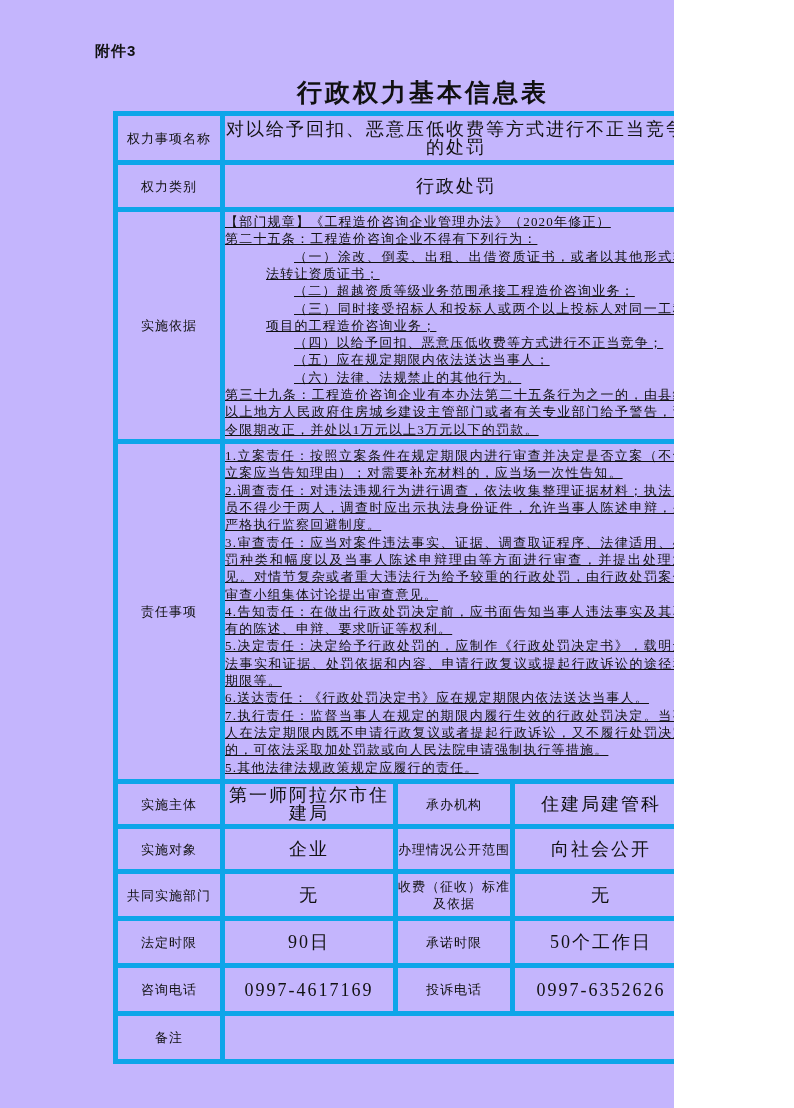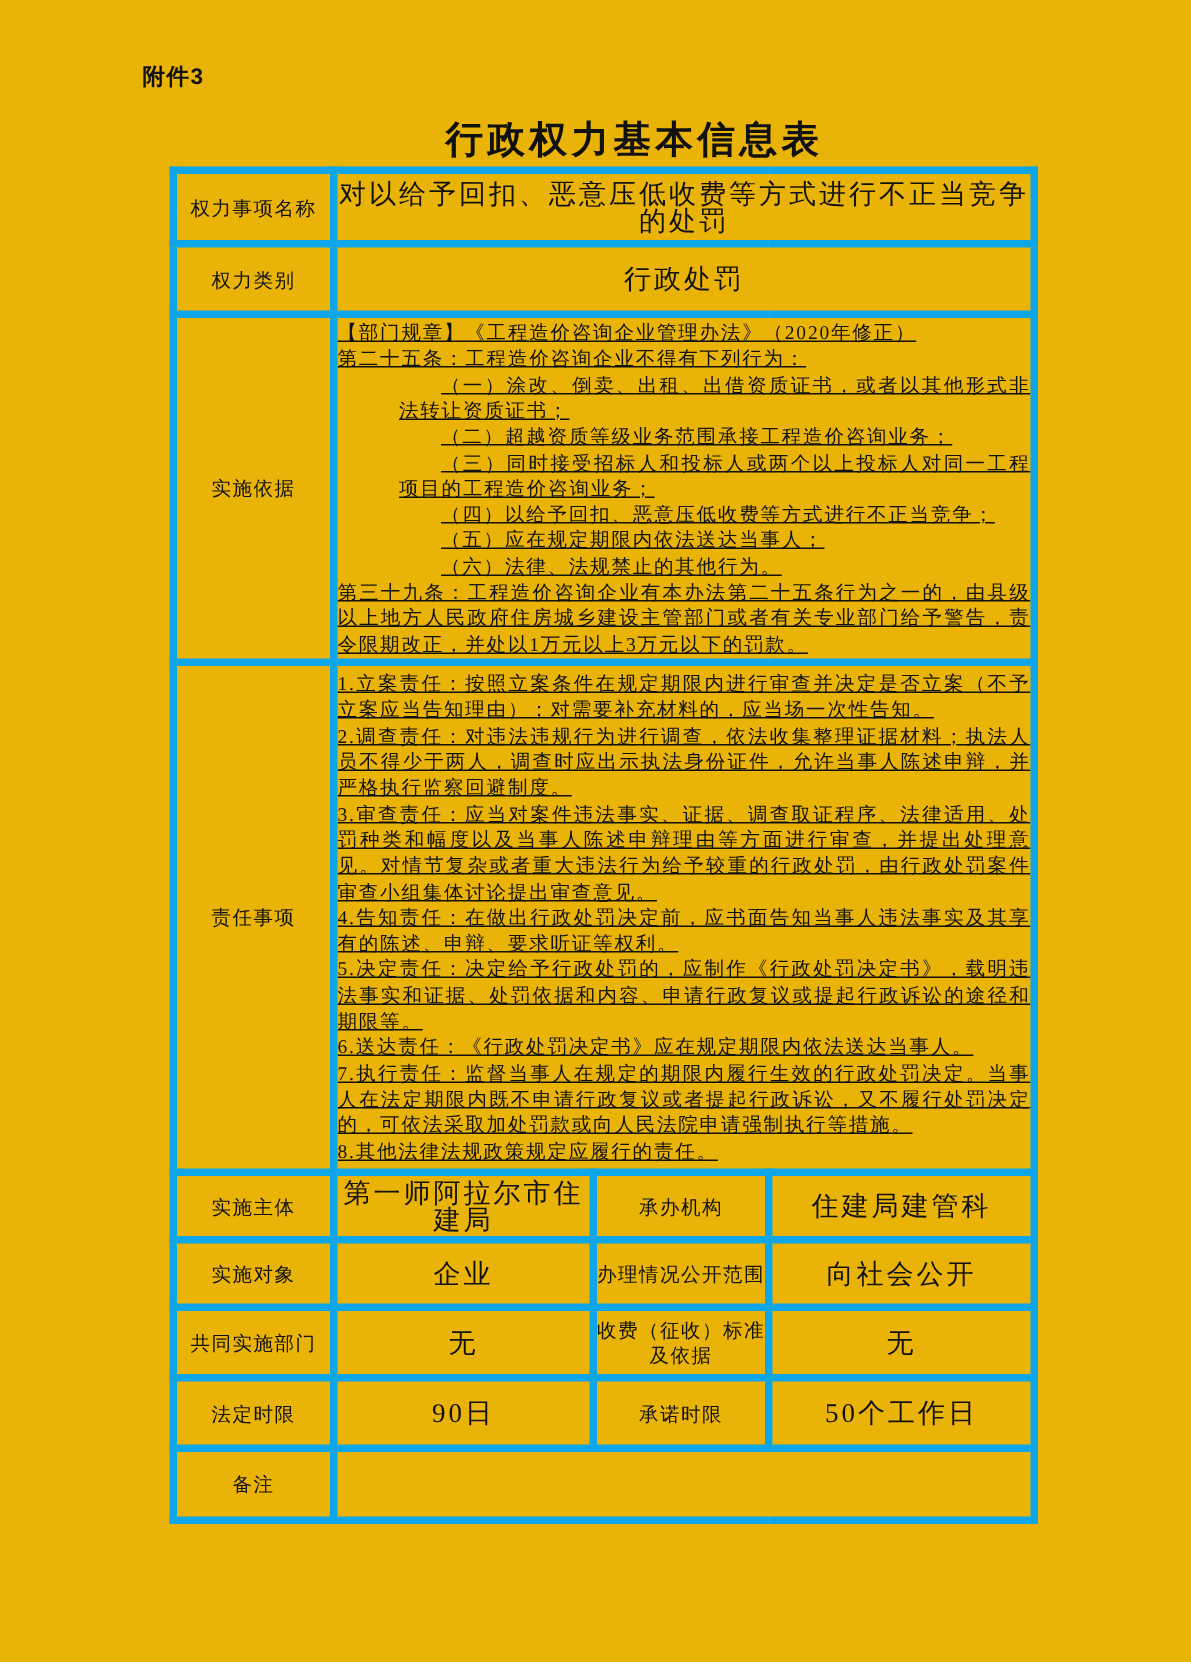--- a/index.html
+++ b/index.html
@@ -2,23 +2,23 @@
 <html><head>
 <meta charset="utf-8">
 <style>
   html, body {
     margin: 0;
     padding: 0;
     background: #ffffff;
   }
   .sheet {
     position: relative;
-    width: 794px;
+    width: 674px;
     height: 1108px;
-    background: #eab308;
+    background: #c4b5fd;
     font-family: "Liberation Serif", "DejaVu Serif", serif;
     color: #111111;
     overflow: hidden;
   }
   .attachment {
     position: absolute;
     left: 95px;
     top: 42px;
     font-family: "Liberation Sans", "DejaVu Sans", sans-serif;
     font-size: 15px;
@@ -141,21 +141,21 @@
     <tr class="h-r4">
       <td class="cell-label">责任事项</td>
       <td class="cell-long" colspan="3">
             <div class="para">1.立案责任：按照立案条件在规定期限内进行审查并决定是否立案（不予立案应当告知理由）；对需要补充材料的，应当场一次性告知。</div>
             <div class="para">2.调查责任：对违法违规行为进行调查，依法收集整理证据材料；执法人员不得少于两人，调查时应出示执法身份证件，允许当事人陈述申辩，并严格执行监察回避制度。</div>
             <div class="para">3.审查责任：应当对案件违法事实、证据、调查取证程序、法律适用、处罚种类和幅度以及当事人陈述申辩理由等方面进行审查，并提出处理意见。对情节复杂或者重大违法行为给予较重的行政处罚，由行政处罚案件审查小组集体讨论提出审查意见。</div>
             <div class="para">4.告知责任：在做出行政处罚决定前，应书面告知当事人违法事实及其享有的陈述、申辩、要求听证等权利。</div>
             <div class="para">5.决定责任：决定给予行政处罚的，应制作《行政处罚决定书》，载明违法事实和证据、处罚依据和内容、申请行政复议或提起行政诉讼的途径和期限等。</div>
             <div class="para">6.送达责任：《行政处罚决定书》应在规定期限内依法送达当事人。</div>
             <div class="para">7.执行责任：监督当事人在规定的期限内履行生效的行政处罚决定。当事人在法定期限内既不申请行政复议或者提起行政诉讼，又不履行处罚决定的，可依法采取加处罚款或向人民法院申请强制执行等措施。</div>
-            <div class="para">8.其他法律法规政策规定应履行的责任。</div>
+            <div class="para">5.其他法律法规政策规定应履行的责任。</div>
           </td>
     </tr>
 
     <tr class="h-r5">
       <td class="cell-label">实施主体</td>
       <td class="cell-value">第一师阿拉尔市住建局</td>
       <td class="cell-label">承办机构</td>
       <td class="cell-value">住建局建管科</td>
     </tr>
 
@@ -173,20 +173,26 @@
       <td class="cell-value">无</td>
     </tr>
 
     <tr class="h-r8">
       <td class="cell-label">法定时限</td>
       <td class="cell-value">90日</td>
       <td class="cell-label">承诺时限</td>
       <td class="cell-value">50个工作日</td>
     </tr>
 
+    <tr class="h-r9">
+      <td class="cell-label">咨询电话</td>
+      <td class="cell-value">0997-4617169</td>
+      <td class="cell-label">投诉电话</td>
+      <td class="cell-value">0997-6352626</td>
+    </tr>
 
     <tr class="h-r10">
       <td class="cell-label">备注</td>
       <td class="cell-value" colspan="3"></td>
     </tr>
   </tbody>
     </table>
 
 </div>
 

